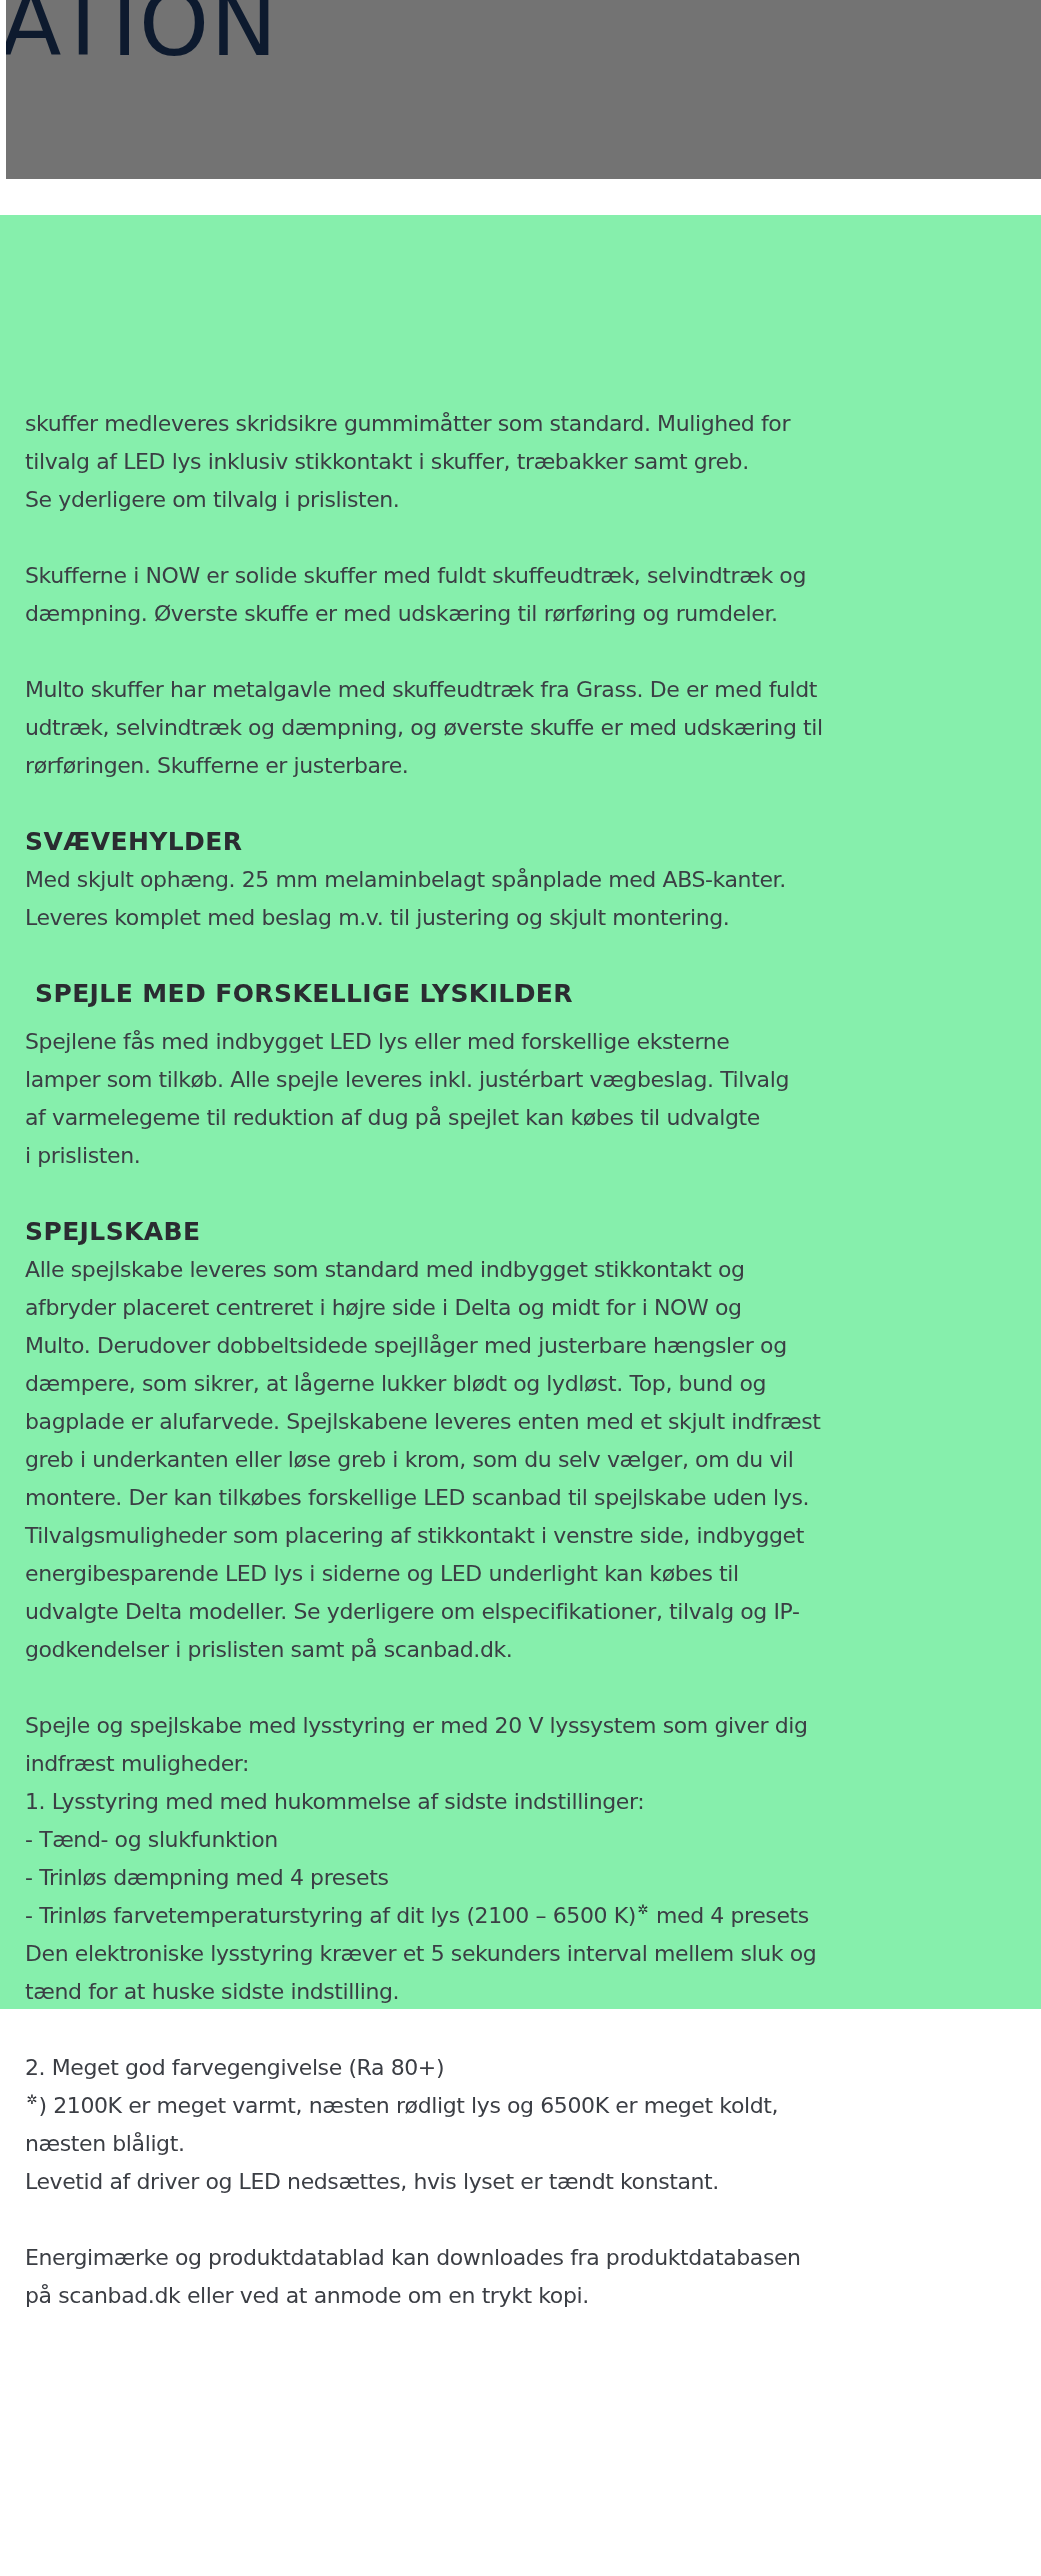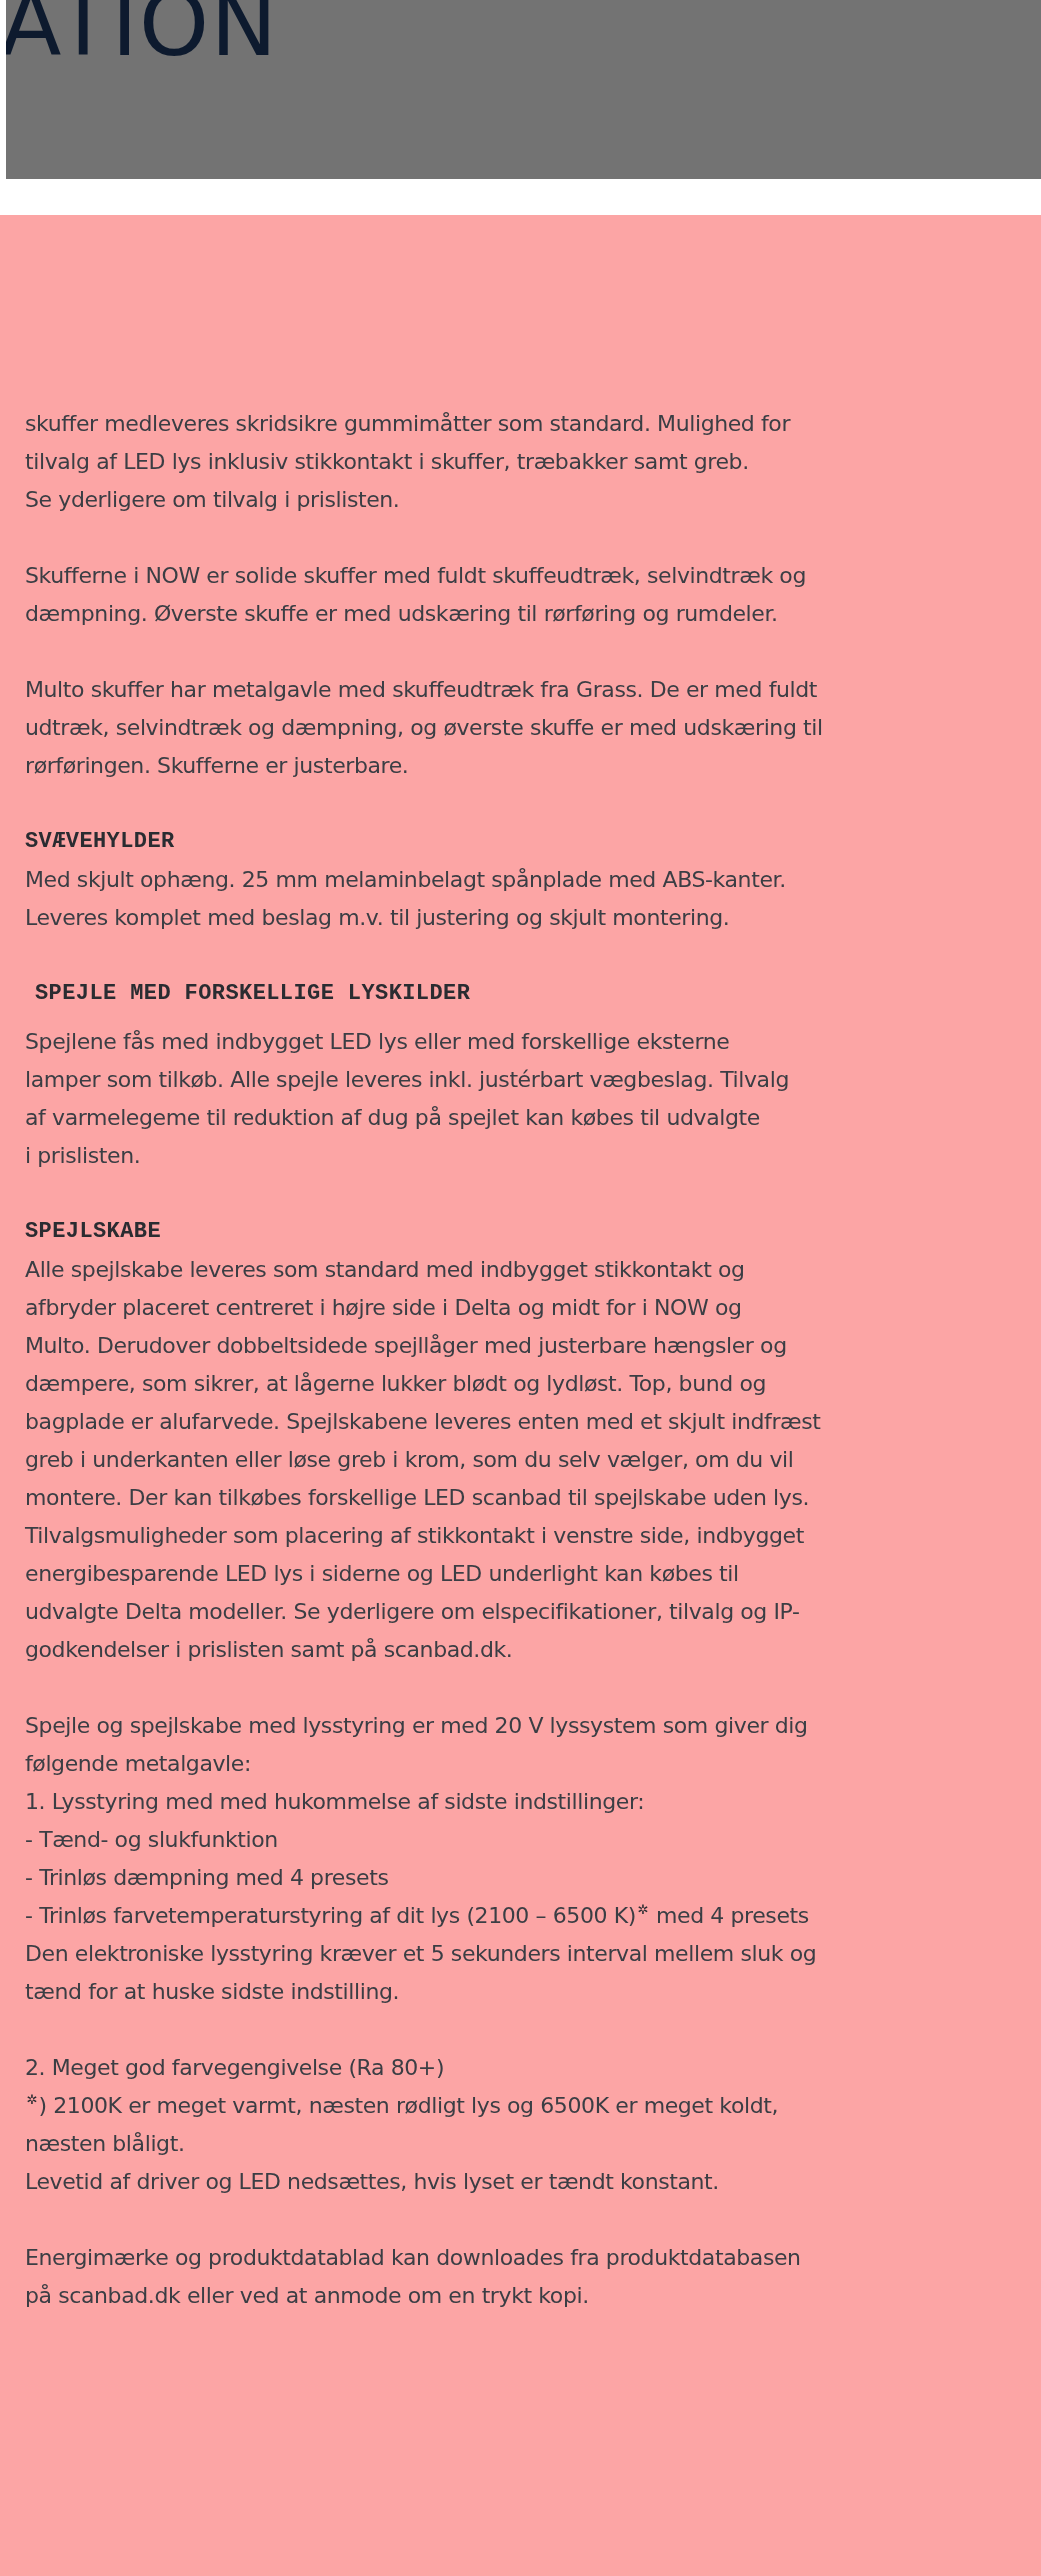--- a/index.html
+++ b/index.html
@@ -35,22 +35,22 @@
       line-height: 1;
       letter-spacing: 1.3px;
       color: #0d1a2e;
       white-space: nowrap;
     }
     .panel {
       position: absolute;
       left: 0;
       top: 215px;
       width: 1042px;
-      height: 2361px;
-      background: #fca5a5;
+      height: 1794px;
+      background: #86efac;
     }
     .content {
       position: absolute;
       left: 25px;
       top: 190px; 
       width: 874px;
       color: #3b3e44;
       font-family: "DejaVu Sans", sans-serif;
       font-size: 22px;
       line-height: 38px;
@@ -62,22 +62,21 @@
     .line {
       display: block;
       white-space: nowrap;
     }
     .heading {
       display: block;
       font-weight: 700;
       color: #2a2c31;
       letter-spacing: 0.4px;
       text-transform: uppercase;
-      font-size: 22px;
-      font-family: Liberation Mono, monospace;
+      font-size: 25px;
     }
     .sup {
       font-size: 13.4px;
       vertical-align: 9.4px;
       line-height: 0;
       margin: 0 1.3px;
       color: #2a2c31;
     }
   </style>
 </head>
@@ -131,21 +130,21 @@
       <span class="line">greb i underkanten eller løse greb i krom, som du selv vælger, om du vil</span>
       <span class="line">montere. Der kan tilkøbes forskellige LED scanbad til spejlskabe uden lys.</span>
       <span class="line">Tilvalgsmuligheder som placering af stikkontakt i venstre side, indbygget</span>
       <span class="line">energibesparende LED lys i siderne og LED underlight kan købes til</span>
       <span class="line">udvalgte Delta modeller. Se yderligere om elspecifikationer, tilvalg og IP-</span>
       <span class="line">godkendelser i prislisten samt på scanbad.dk.</span>
     </div>
 
     <div class="para">
       <span class="line">Spejle og spejlskabe med lysstyring er med 20 V lyssystem som giver dig</span>
-      <span class="line">følgende metalgavle:</span>
+      <span class="line">indfræst muligheder:</span>
       <span class="line">1. Lysstyring med med hukommelse af sidste indstillinger:</span>
       <span class="line">- Tænd- og slukfunktion</span>
       <span class="line">- Trinløs dæmpning med 4 presets</span>
       <span class="line"><span>- Trinløs farvetemperaturstyring af dit lys (2100 – 6500 K)</span><span class="sup">✲</span><span> med 4 presets</span></span>
       <span class="line">Den elektroniske lysstyring kræver et 5 sekunders interval mellem sluk og</span>
       <span class="line">tænd for at huske sidste indstilling.</span>
     </div>
 
     <div class="para">
       <span class="line">2. Meget god farvegengivelse (Ra 80+)</span>

